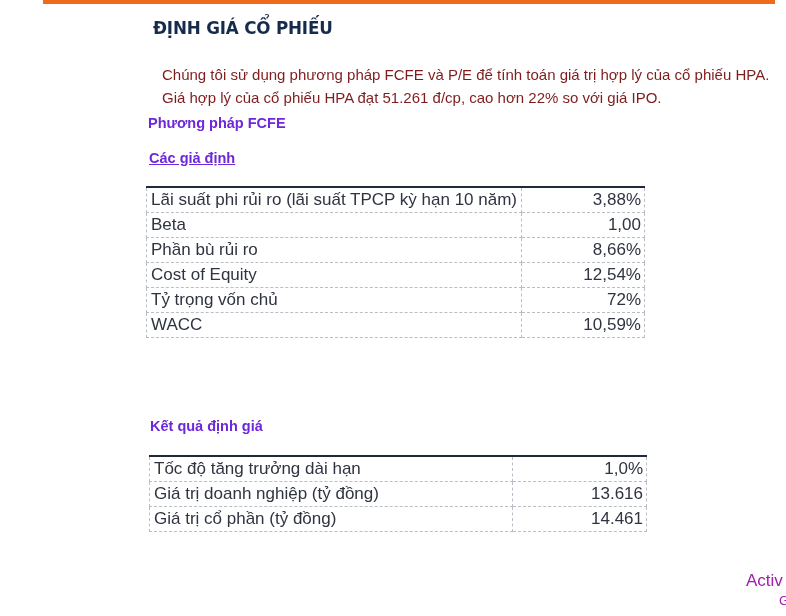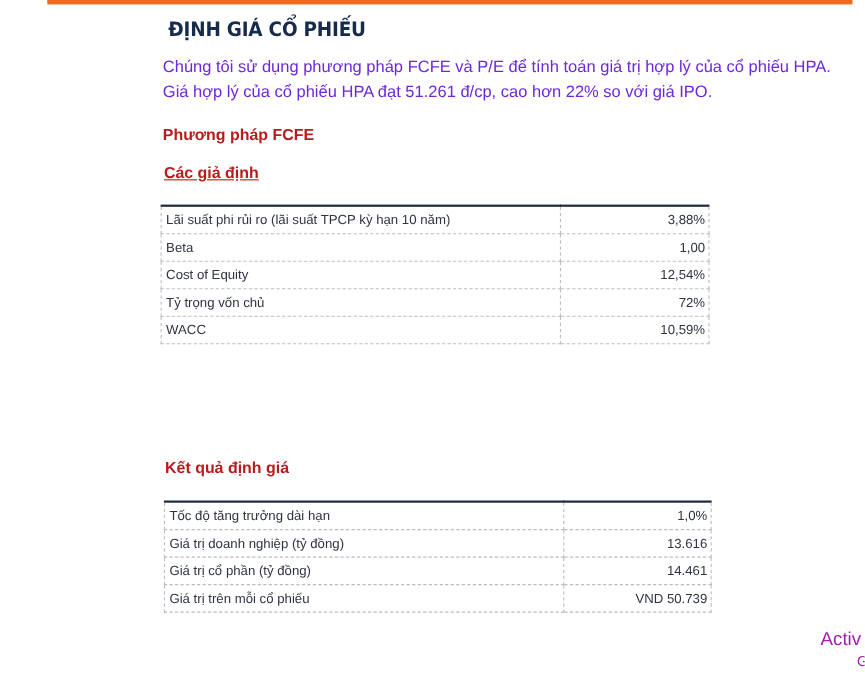--- a/index.html
+++ b/index.html
@@ -34,40 +34,40 @@
       letter-spacing: -0.2px;
       font-family: "DejaVu Sans", "Liberation Sans", sans-serif;
       transform: scaleX(0.93);
       transform-origin: left;
     }
     .intro {
       position: absolute;
       left: 148px;
       top: 50px;
       width: 610px;
-      margin: 0;
+      margin: 14px;
       font-size: 15px;
       line-height: 22.5px;
-      color: #6d28d9;
+      color: #7f1d1d;
     }
     .section-heading {
       position: absolute;
       margin: 0;
       font-size: 14.5px;
       font-weight: 700;
-      color: #b91c1c;
+      color: #6d28d9;
     }
     .h-method { left: 148px; top: 115px; }
     .h-assumptions { left: 149px; top: 150px; text-decoration: underline; }
     .h-results { left: 150px; top: 418px; }
 
     table.data-table {
       position: absolute;
       border-collapse: collapse;
-      font-size: 12px;
+      font-size: 17px;
       color: #2f3440;
       border-top: 2px solid #1e2a3a;
     }
     table.data-table td {
       height: 25px;
       padding: 0 4px 0 4px;
       border-left: 1px dashed #b9bec6;
       border-right: 1px dashed #b9bec6;
       border-bottom: 1px dashed #b9bec6;
       white-space: nowrap;
@@ -116,20 +116,24 @@
   <tbody>
     <tr>
       <td class="label">Lãi suất phi rủi ro (lãi suất TPCP kỳ hạn 10 năm)</td>
       <td class="value">3,88%</td>
     </tr>
     <tr>
       <td class="label">Beta</td>
       <td class="value">1,00</td>
     </tr>
     <tr>
+      <td class="label">Phần bù rủi ro</td>
+      <td class="value">8,66%</td>
+    </tr>
+    <tr>
       <td class="label">Cost of Equity</td>
       <td class="value">12,54%</td>
     </tr>
     <tr>
       <td class="label">Tỷ trọng vốn chủ</td>
       <td class="value">72%</td>
     </tr>
     <tr>
       <td class="label">WACC</td>
       <td class="value">10,59%</td>
@@ -146,23 +150,19 @@
       <td class="value">1,0%</td>
     </tr>
     <tr>
       <td class="label">Giá trị doanh nghiệp (tỷ đồng)</td>
       <td class="value">13.616</td>
     </tr>
     <tr>
       <td class="label">Giá trị cổ phần (tỷ đồng)</td>
       <td class="value">14.461</td>
     </tr>
-    <tr>
-      <td class="label">Giá trị trên mỗi cổ phiếu</td>
-      <td class="value">VND 50.739</td>
-    </tr>
   </tbody>
 </table>
 
 <div class="watermark">
   <div>Activ</div>
   <div class="sub">Go to</div>
 </div>
 
 </body></html>

